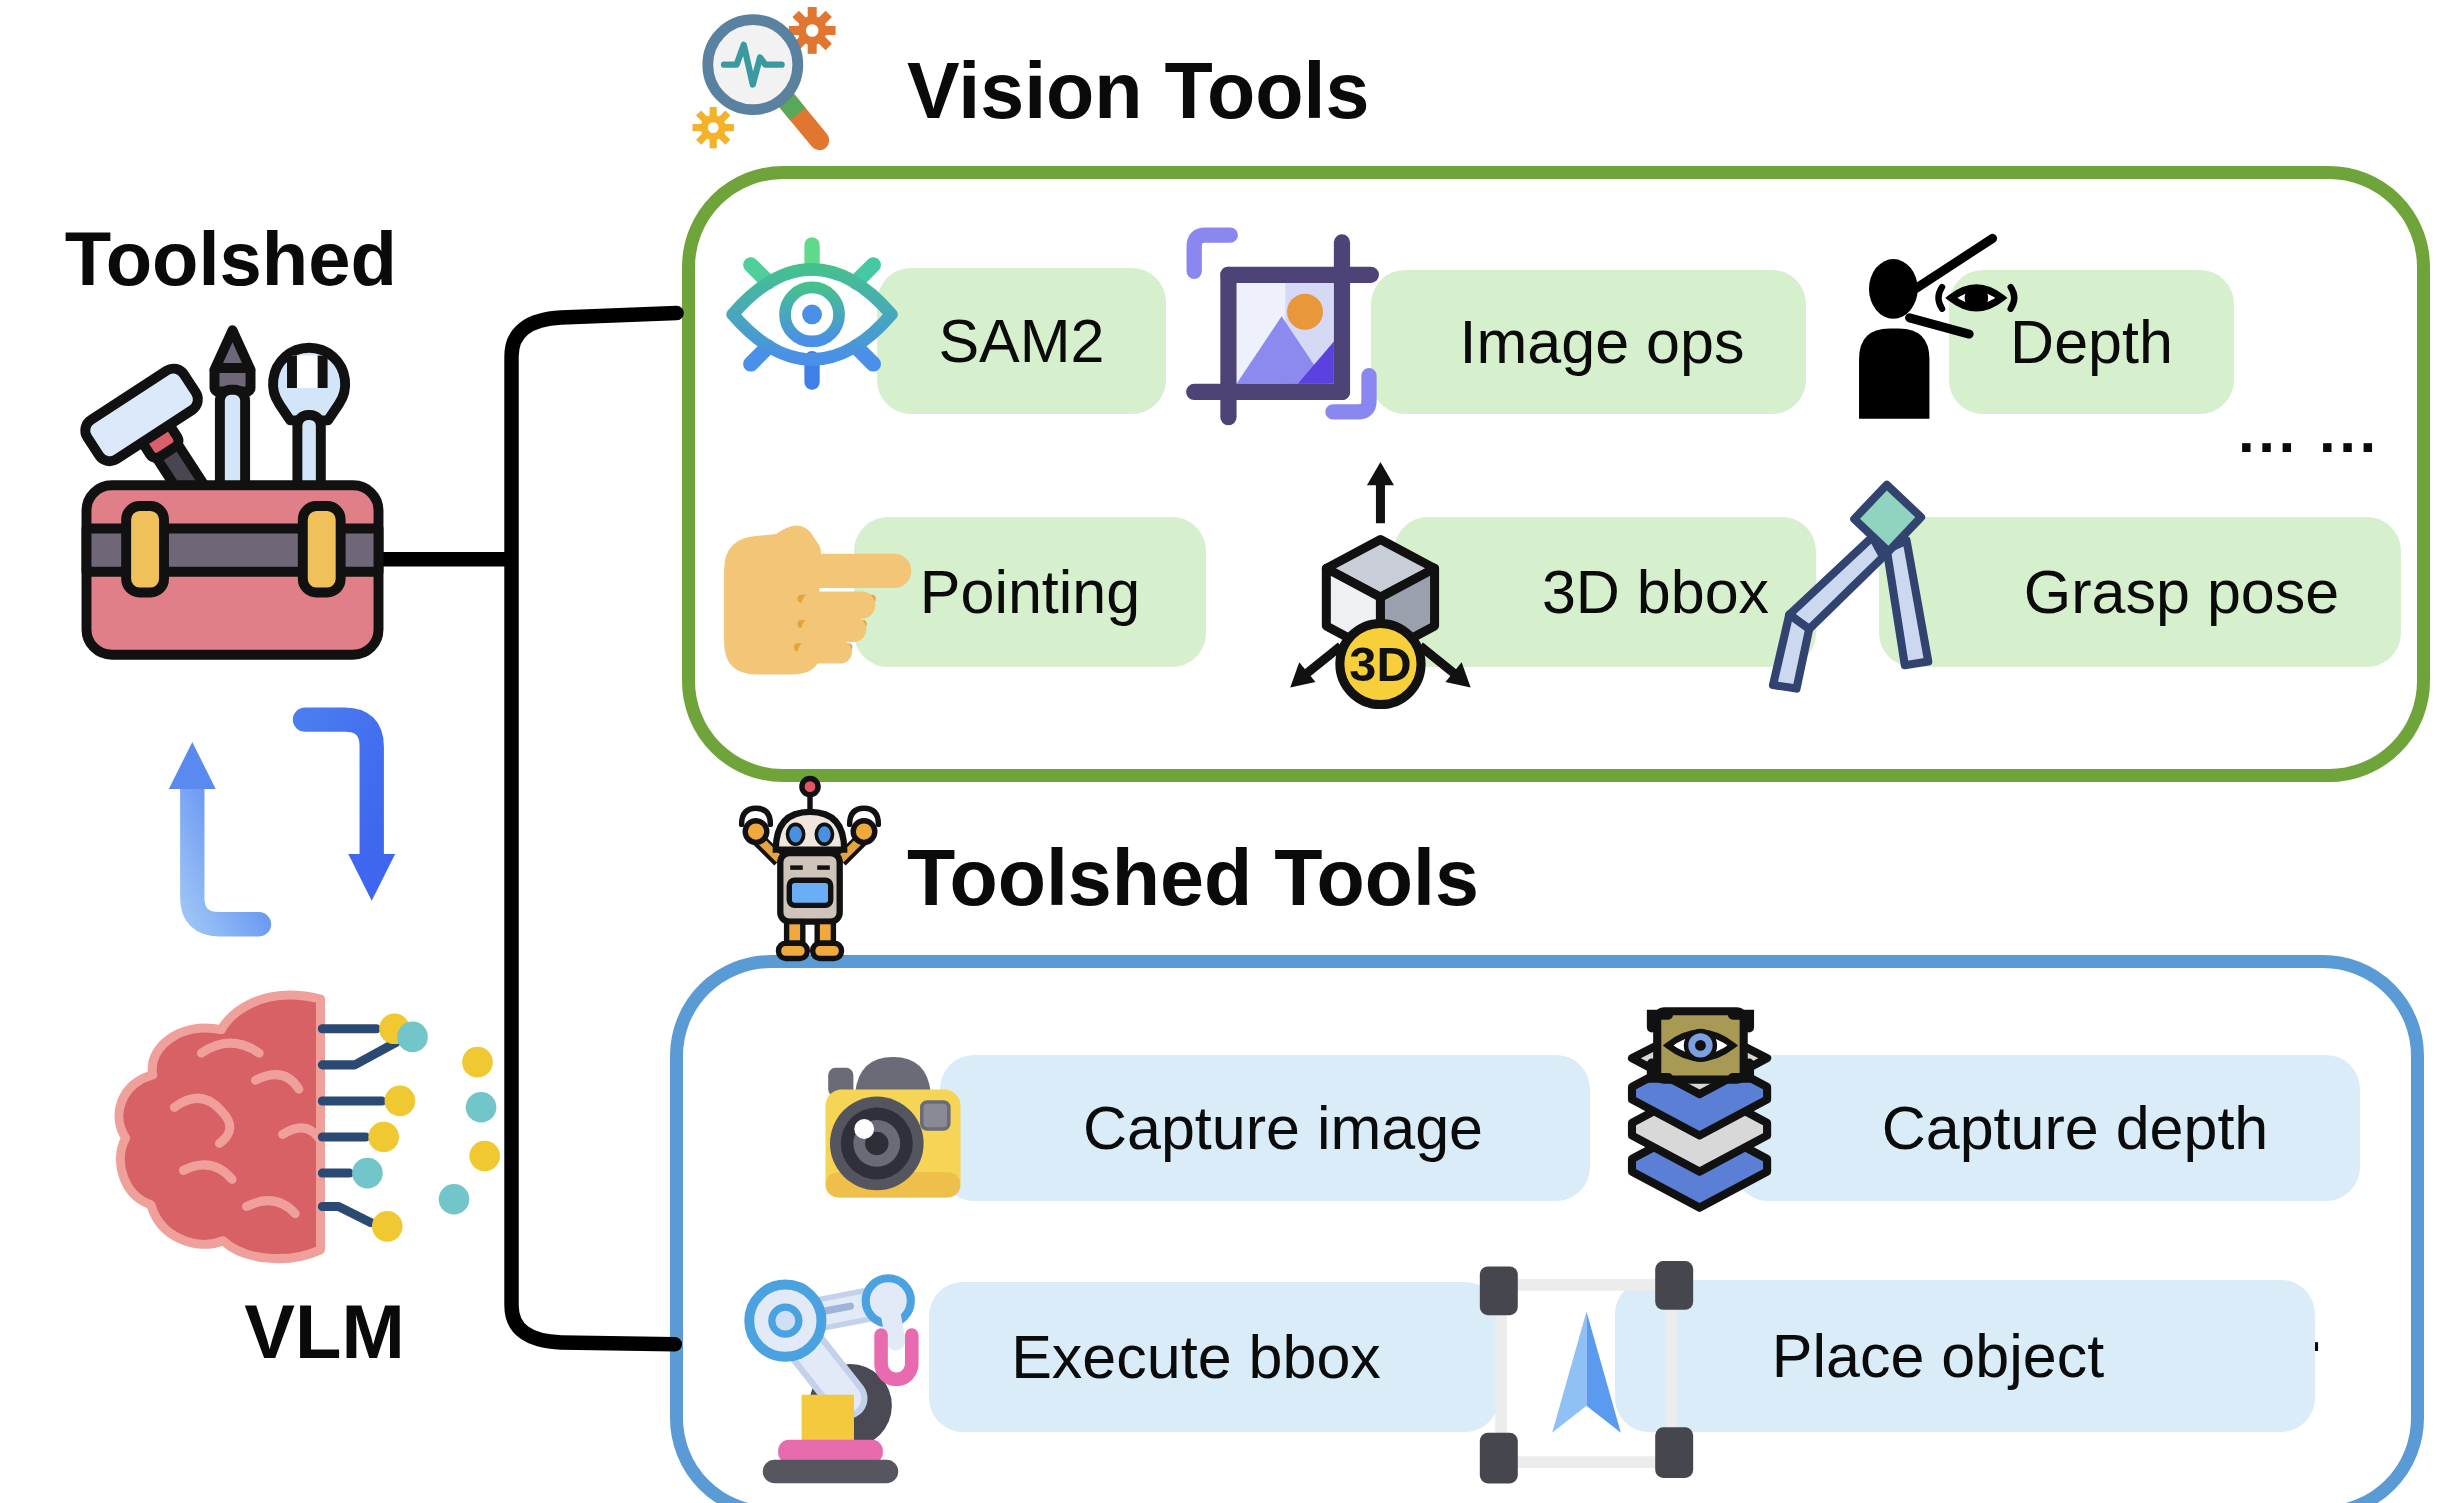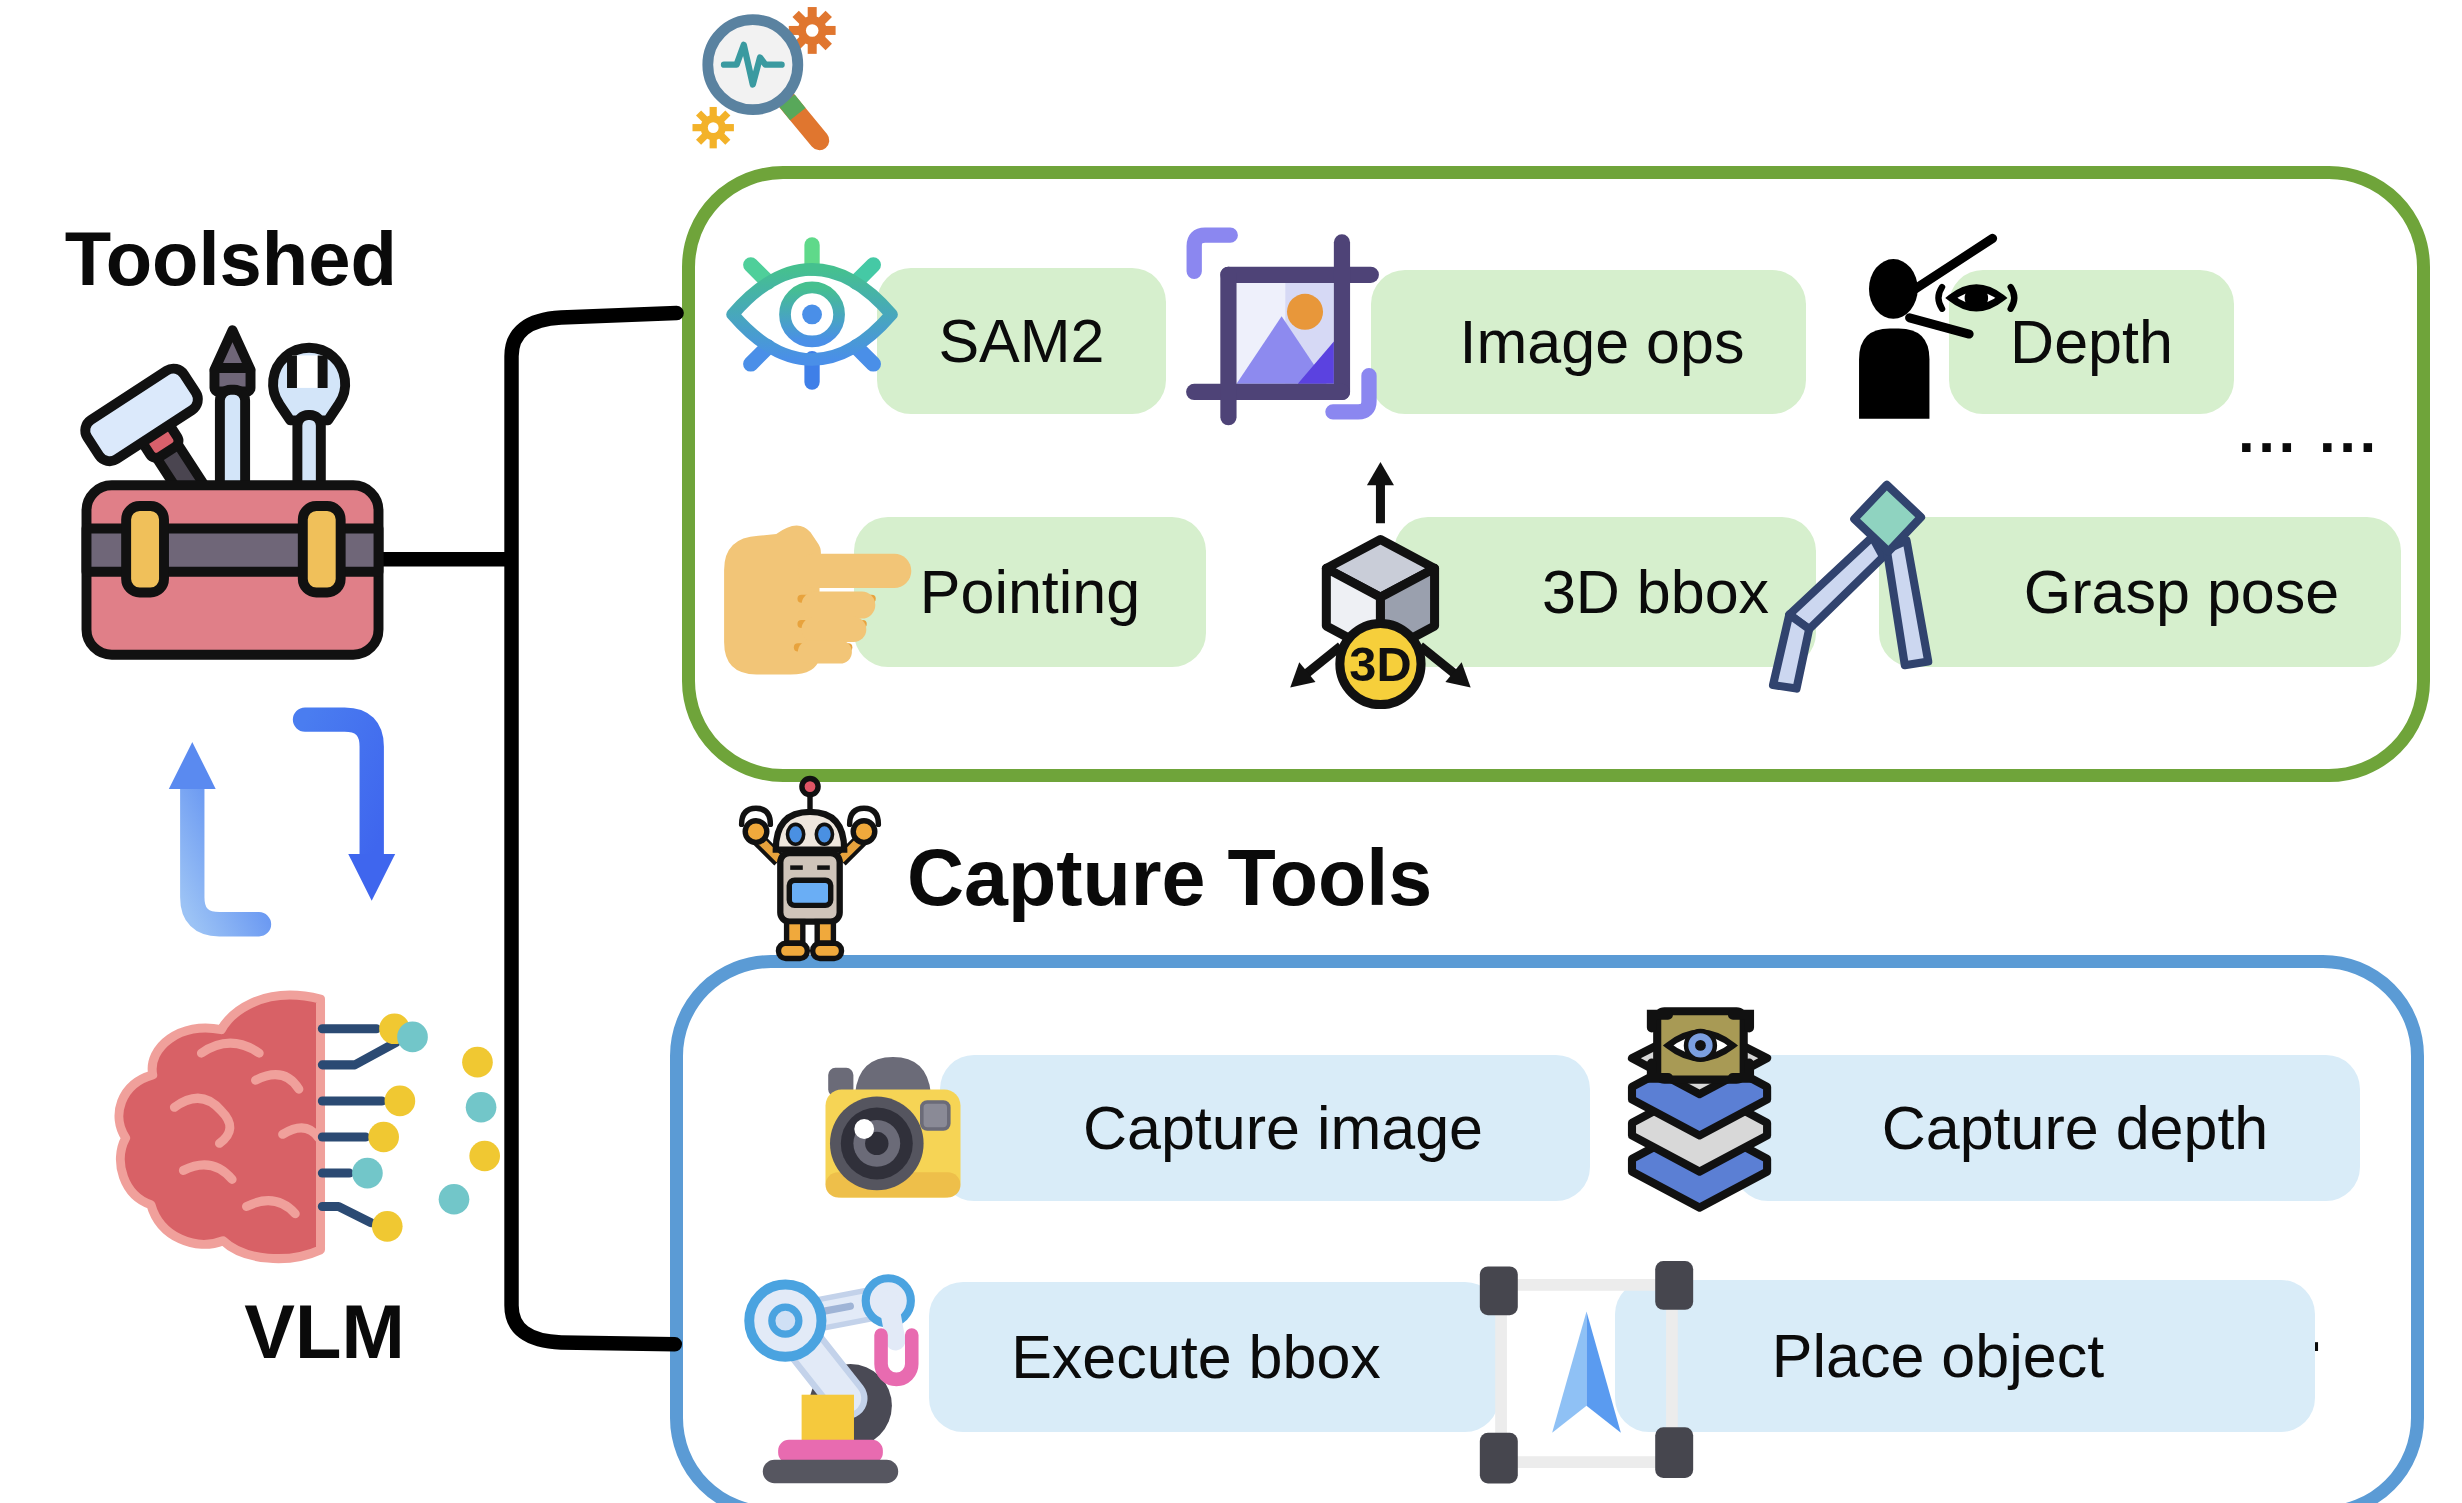--- a/index.html
+++ b/index.html
@@ -169,20 +169,21 @@
           <circle r="14"></circle>
             <circle r="6" fill="#fff"></circle>
         </g>
       </g>
       <line x1="108" y1="104" x2="146" y2="150" stroke="#e0762f" stroke-width="22" stroke-linecap="round"></line>
       <line x1="110" y1="106" x2="122" y2="121" stroke="#58a85a" stroke-width="22"></line>
       <circle cx="72" cy="66" r="50" fill="#f2f2f2" stroke="#5a82a0" stroke-width="12"></circle>
       <polyline points="40,66 54,66 62,44 72,88 80,58 86,66 104,66" stroke="#3a9aa0" stroke-width="7" fill="none" stroke-linejoin="round" stroke-linecap="round"></polyline>
     </svg>
   </div>
+  <div class="hdr hdr-vision">Vision Tools</div>
 
   <div class="groupbox box-vision"></div>
 
   <div class="icon i-eye">
     <svg width="185" height="155" viewBox="0 0 205 172">
       <defs>
           <linearGradient id="gE" x1="0" y1="0" x2="0" y2="1">
         <stop offset="0" stop-color="#45c08f"></stop>
             <stop offset="1" stop-color="#4a8fe8"></stop>
       </linearGradient>
@@ -318,21 +319,21 @@
       <rect x="57" y="88" width="66" height="76" rx="10" fill="#cfc4ba" stroke="#111" stroke-width="7"></rect>
       <line x1="68" y1="104" x2="82" y2="104" stroke="#111" stroke-width="5"></line>
       <line x1="98" y1="104" x2="112" y2="104" stroke="#111" stroke-width="5"></line>
       <rect x="67" y="118" width="46" height="28" rx="6" fill="#6aaef5" stroke="#111" stroke-width="6"></rect>
       <rect x="64" y="164" width="18" height="24" fill="#f0a93c" stroke="#111" stroke-width="6"></rect>
       <rect x="98" y="164" width="18" height="24" fill="#f0a93c" stroke="#111" stroke-width="6"></rect>
       <rect x="55" y="188" width="32" height="17" rx="8" fill="#f0a93c" stroke="#111" stroke-width="6"></rect>
       <rect x="93" y="188" width="32" height="17" rx="8" fill="#f0a93c" stroke="#111" stroke-width="6"></rect>
     </svg>
   </div>
-  <div class="hdr hdr-robotic">Capture Tools</div>
+  <div class="hdr hdr-robotic">Toolshed Tools</div>
 
   <div class="groupbox box-robotic"></div>
 
   <div class="icon i-camera">
     <svg width="144" height="189" viewBox="0 0 160 210">
       <rect x="8" y="52" width="28" height="32" rx="8" fill="#6b6b78"></rect>
       <path d="M38 80 Q42 40 80 40 Q118 40 122 80 Z" fill="#6b6b78"></path>
       <rect x="5" y="76" width="150" height="120" rx="18" fill="#f6d455"></rect>
       <rect x="5" y="168" width="150" height="28" rx="14" fill="#eebf4a"></rect>
       <rect x="112" y="90" width="30" height="30" rx="6" fill="#8a8a96" stroke="#6b6b78" stroke-width="4"></rect>

